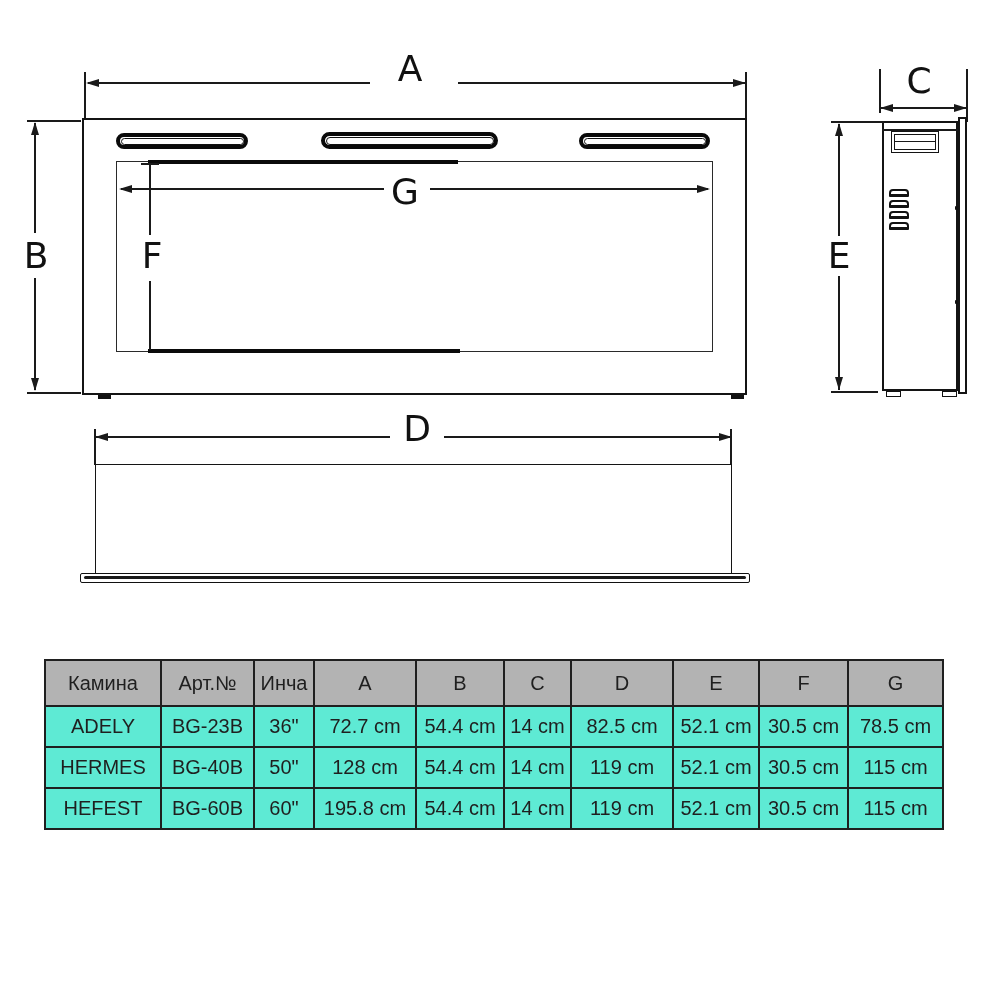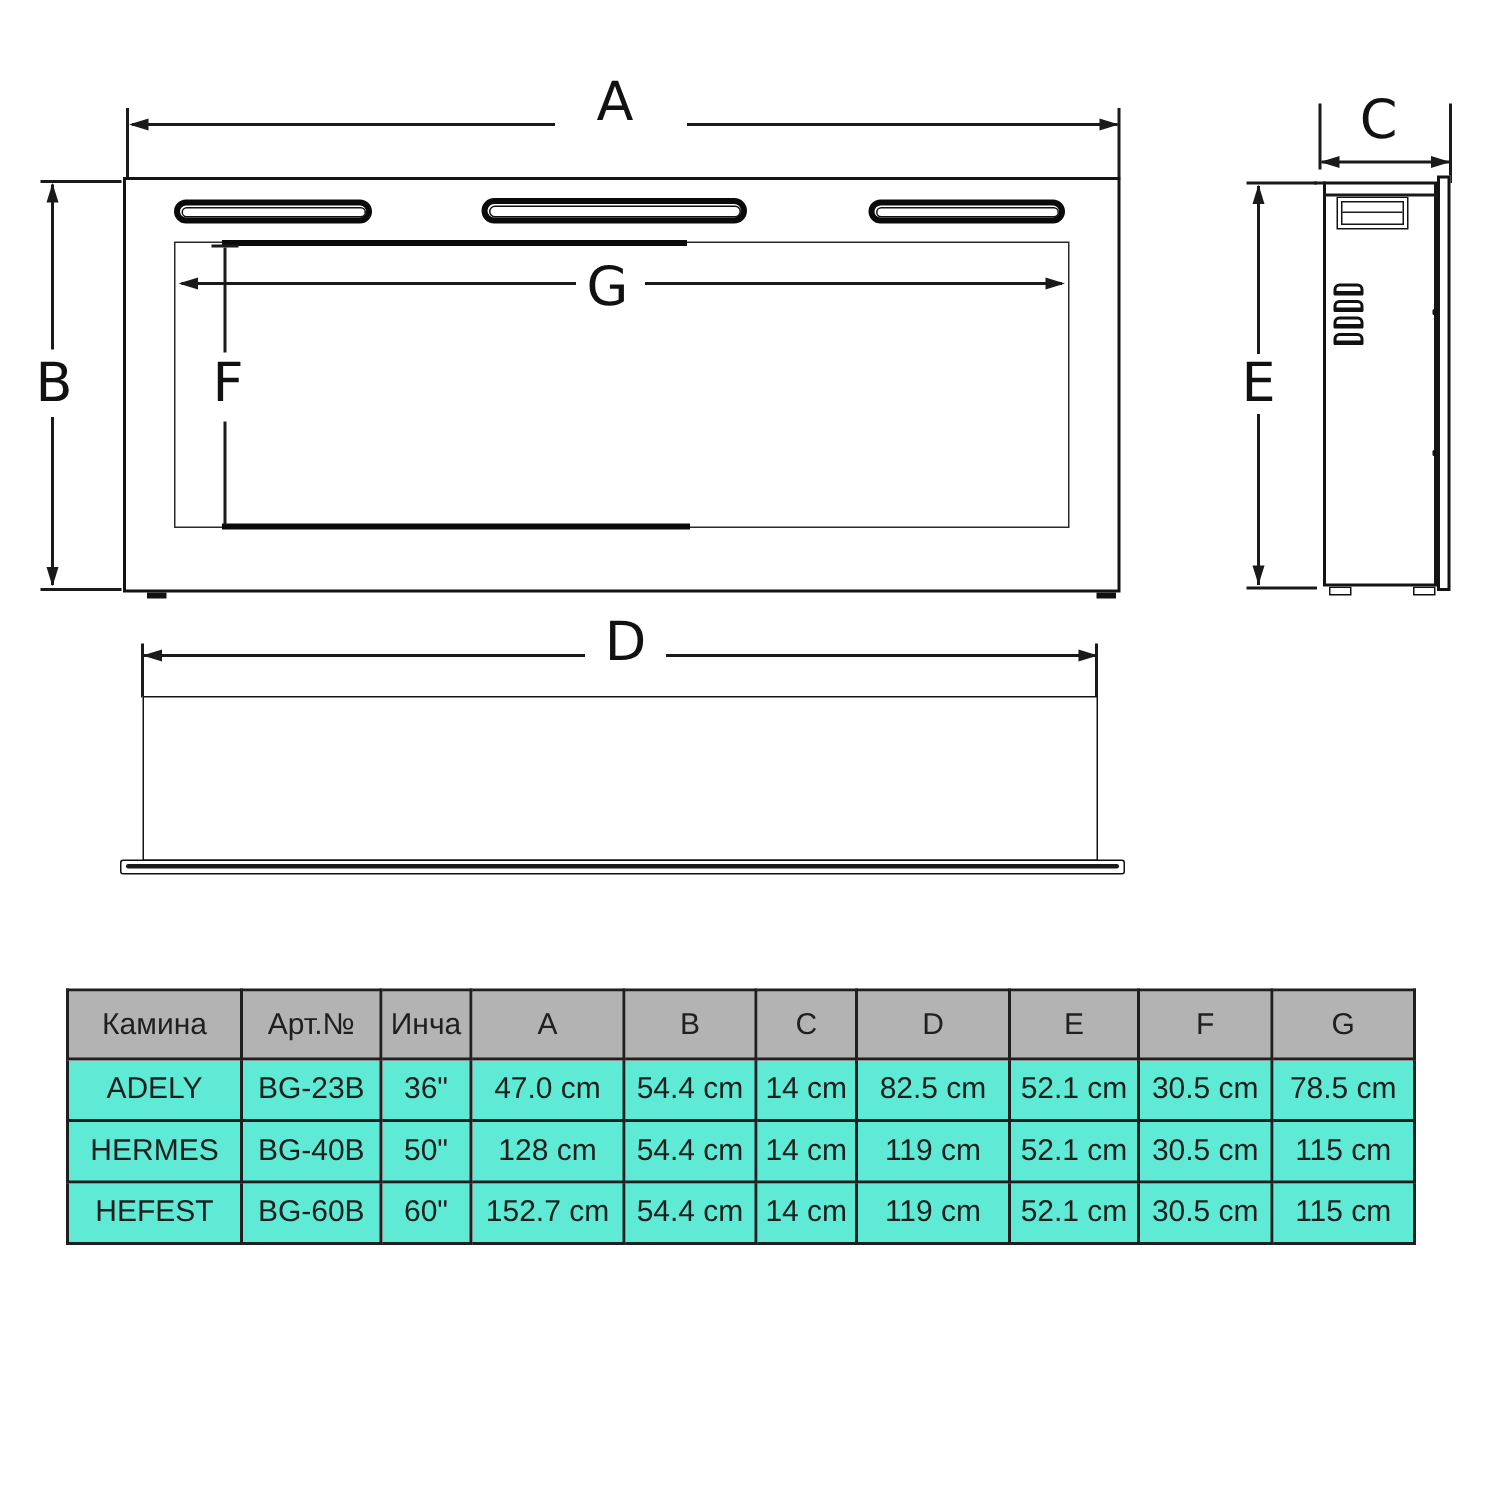--- a/index.html
+++ b/index.html
@@ -167,21 +167,21 @@
         <th>E</th>
         <th>F</th>
         <th>G</th>
       </tr>
     </thead>
     <tbody>
       <tr>
         <td>ADELY</td>
         <td>BG-23B</td>
         <td>36"</td>
-        <td>47.0 cm</td>
+        <td>72.7 cm</td>
         <td>54.4 cm</td>
         <td>14 cm</td>
         <td>82.5 cm</td>
         <td>52.1 cm</td>
         <td>30.5 cm</td>
         <td>78.5 cm</td>
       </tr>
       <tr>
         <td>HERMES</td>
         <td>BG-40B</td>
@@ -191,21 +191,21 @@
         <td>14 cm</td>
         <td>119 cm</td>
         <td>52.1 cm</td>
         <td>30.5 cm</td>
         <td>115 cm</td>
       </tr>
       <tr>
         <td>HEFEST</td>
         <td>BG-60B</td>
         <td>60"</td>
-        <td>152.7 cm</td>
+        <td>195.8 cm</td>
         <td>54.4 cm</td>
         <td>14 cm</td>
         <td>119 cm</td>
         <td>52.1 cm</td>
         <td>30.5 cm</td>
         <td>115 cm</td>
       </tr>
     </tbody>
   </table>
 

